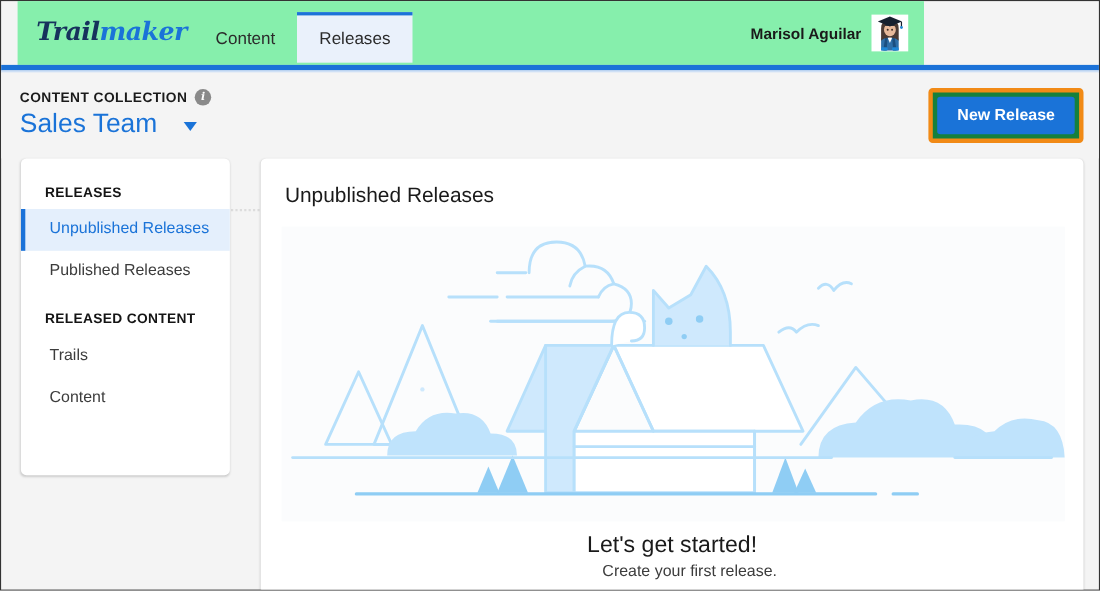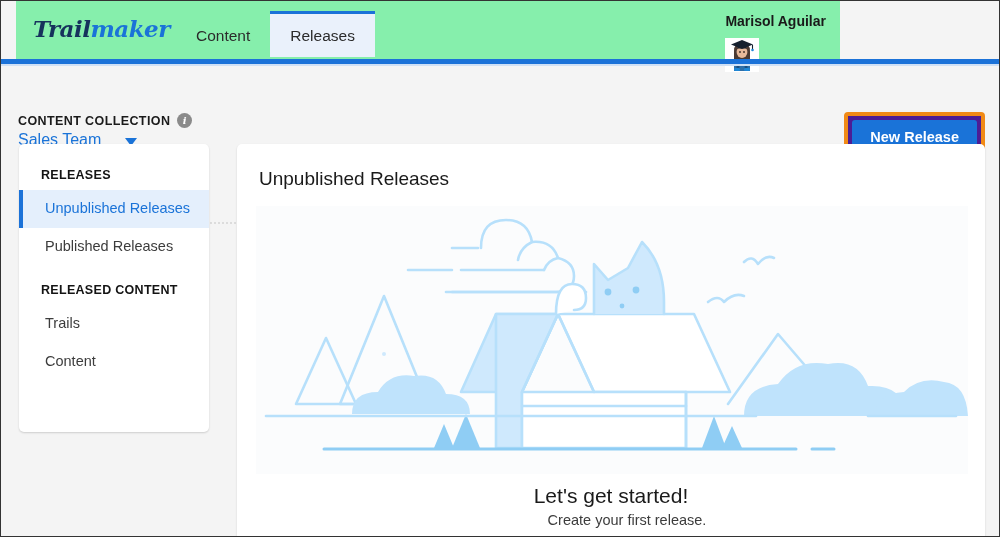--- a/index.html
+++ b/index.html
@@ -62,22 +62,22 @@
   .tab.active {
     background: #eaf1fb;
     border-top: 3px solid #1b72d8;
     color: #2b2b2b;
   }
 
   .userbox {
     position: absolute;
     right: 14px; top: 12px;
     display: flex;
+    align-items: center;
     gap: 9px;
-    flex-direction: column;
   }
   .username {
     font-size: 14px;
     font-weight: bold;
     color: #1a1a1a;
     white-space: nowrap;
   }
   .avatar {
     width: 34px; height: 34px;
     position: relative;
@@ -96,21 +96,20 @@
     width: 1000px; height: 2px;
     background: #cfe0f5;
   }
 
   
   .subheader {
     position: absolute;
     top: 65px; left: 0;
     width: 1000px; height: 78px;
     background: #f4f4f4;
-    margin-top: 32px;
   }
   .coll-label {
     position: absolute;
     left: 17px; top: 15px;
     font-size: 12.5px;
     font-weight: bold;
     letter-spacing: 0.4px;
     color: #1a1a1a;
     display: flex;
     align-items: center;
@@ -126,21 +125,21 @@
     font-style: italic;
     display: inline-flex;
     align-items: center;
     justify-content: center;
     font-family: "DejaVu Serif", serif;
     cursor: pointer;
   }
   .coll-name {
     position: absolute;
     left: 17px; top: 33px;
-    font-size: 16px;
+    font-size: 24px;
     color: #1a73d8;
     display: flex;
     align-items: center;
     gap: 24px;
     cursor: pointer;
     white-space: nowrap;
   }
   .caret {
     width: 0; height: 0;
     border-left: 6px solid transparent;
@@ -152,21 +151,21 @@
     position: absolute;
     left: 150px; top: 124px;
     width: 165px; height: 1px;
     border-top: 2px dotted #dcdcdc;
   }
 
   .new-release-wrap {
     position: absolute;
     right: 16px; top: 14px;
     padding: 4px;
-    background: #4c1d95;
+    background: #15803d;
     border: 4px solid #f18a16;
     border-radius: 4px;
   }
   .new-release-btn {
     display: block;
     background: #1a73d8;
     color: #ffffff;
     border: none;
     border-radius: 3px;
     font-family: "Liberation Sans", sans-serif;

